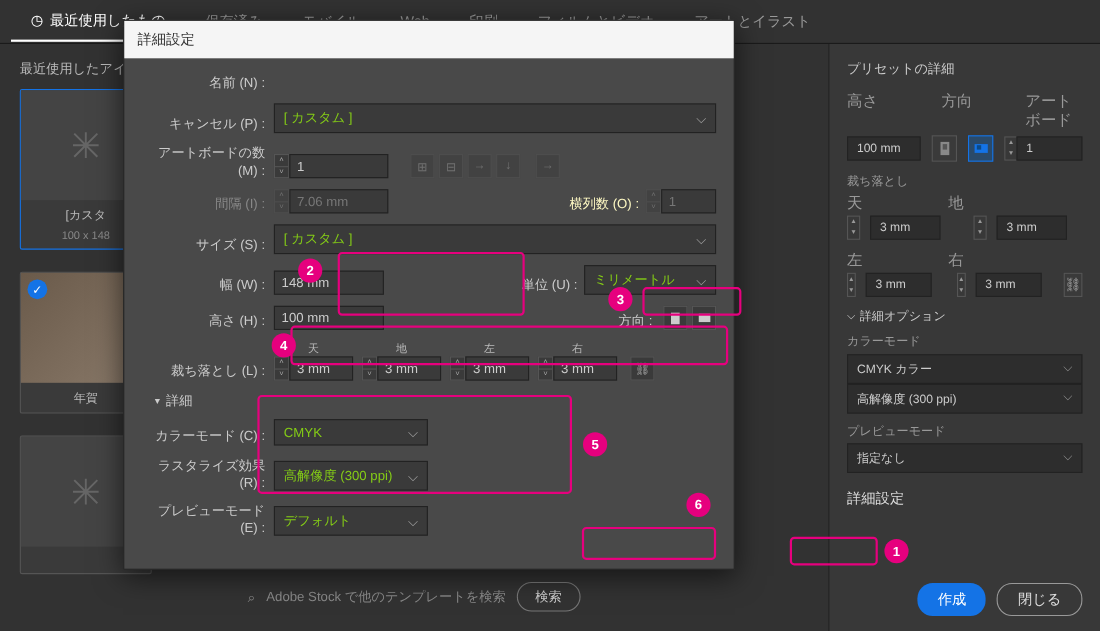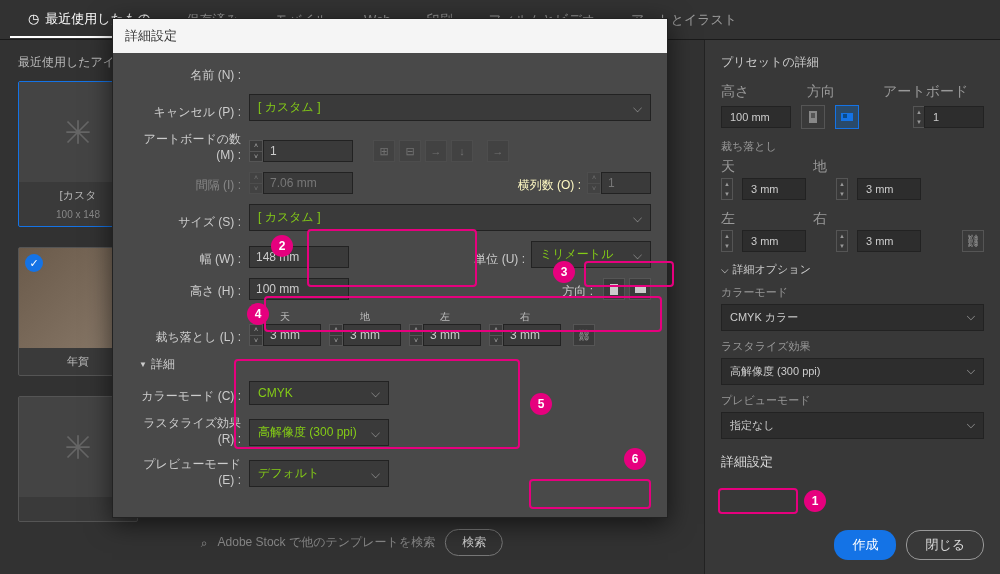--- a/index.html
+++ b/index.html
@@ -14,21 +14,21 @@
 .bg-thumb-grid{display:flex;flex-wrap:wrap;gap:10px;}
 .bg-thumb{width:140px;background:#3a3a3a;border:1px solid #555;border-radius:2px;}
 .bg-thumb.selected{border:1px solid #1473e6;}
 .bg-thumb-img{height:100px;background:#444;display:flex;align-items:center;justify-content:center;}
 .bg-thumb-img svg{opacity:.5;}
 .bg-thumb-label{padding:6px 8px;font-size:11px;text-align:center;}
 .bg-thumb-size{font-size:10px;color:#888;text-align:center;padding-bottom:6px;}
 .check-badge{position:absolute;width:18px;height:18px;background:#1473e6;border-radius:50%;color:#fff;display:flex;align-items:center;justify-content:center;font-size:11px;margin:6px;}
 .bg-search-bar{position:absolute;bottom:18px;left:50%;transform:translateX(-50%);display:flex;align-items:center;gap:10px;color:#888;}
 .bg-search-btn{border:1px solid #777;border-radius:14px;padding:4px 16px;color:#ccc;background:none;font-size:12px;}
-.bg-right{width:296px;background:#383838;border-left:1px solid #222;padding:14px 16px;position:relative;}
+.bg-right{width:247px;background:#383838;border-left:1px solid #222;padding:14px 16px;position:relative;}
 .bg-right-title{color:#ccc;margin-bottom:12px;font-size:12px;}
 .rrow{display:flex;align-items:center;gap:10px;margin-bottom:10px;}
 .rlbl{font-size:14px;color:#999;width:60px;}
 .rfield{background:#2d2d2d;border:1px solid #222;padding:4px 8px;font-size:11px;color:#ccc;min-width:60px;}
 .rstep{width:12px;height:22px;display:flex;flex-direction:column;border:1px solid #555;margin-right:-1px;}
 .rstep div{flex:1;display:flex;align-items:center;justify-content:center;font-size:6px;color:#999;}
 .orient-btn{width:24px;height:24px;border:1px solid #555;background:#3a3a3a;display:flex;align-items:center;justify-content:center;}
 .orient-btn.active{border:1px solid #1473e6;background:#2a4a6a;}
 .link-icon{width:22px;height:22px;border:1px solid #555;background:#3a3a3a;display:flex;align-items:center;justify-content:center;color:#aaa;font-size:12px;}
 .rsub{font-size:11px;color:#999;margin:8px 0 4px;}
@@ -183,21 +183,20 @@
       <div class="rfield" style="width:64px">3 mm</div>
       <div style="flex:1"></div>
       <div class="link-icon">⛓</div>
     </div>
 
     <div class="collapsible">詳細オプション</div>
     <div class="rsub">カラーモード</div>
     <div class="rselect">
         <span>CMYK カラー</span>
       </div>
-    <div class="rsub">ラスタライズ効果</div>
     <div class="rselect">
         <span>高解像度 (300 ppi)</span>
       </div>
     <div class="rsub">プレビューモード</div>
     <div class="rselect">
         <span>指定なし</span>
       </div>
 
     <div style="margin-top:14px;">
       <span style="color:#ddd;font-size:13px;">詳細設定</span>

